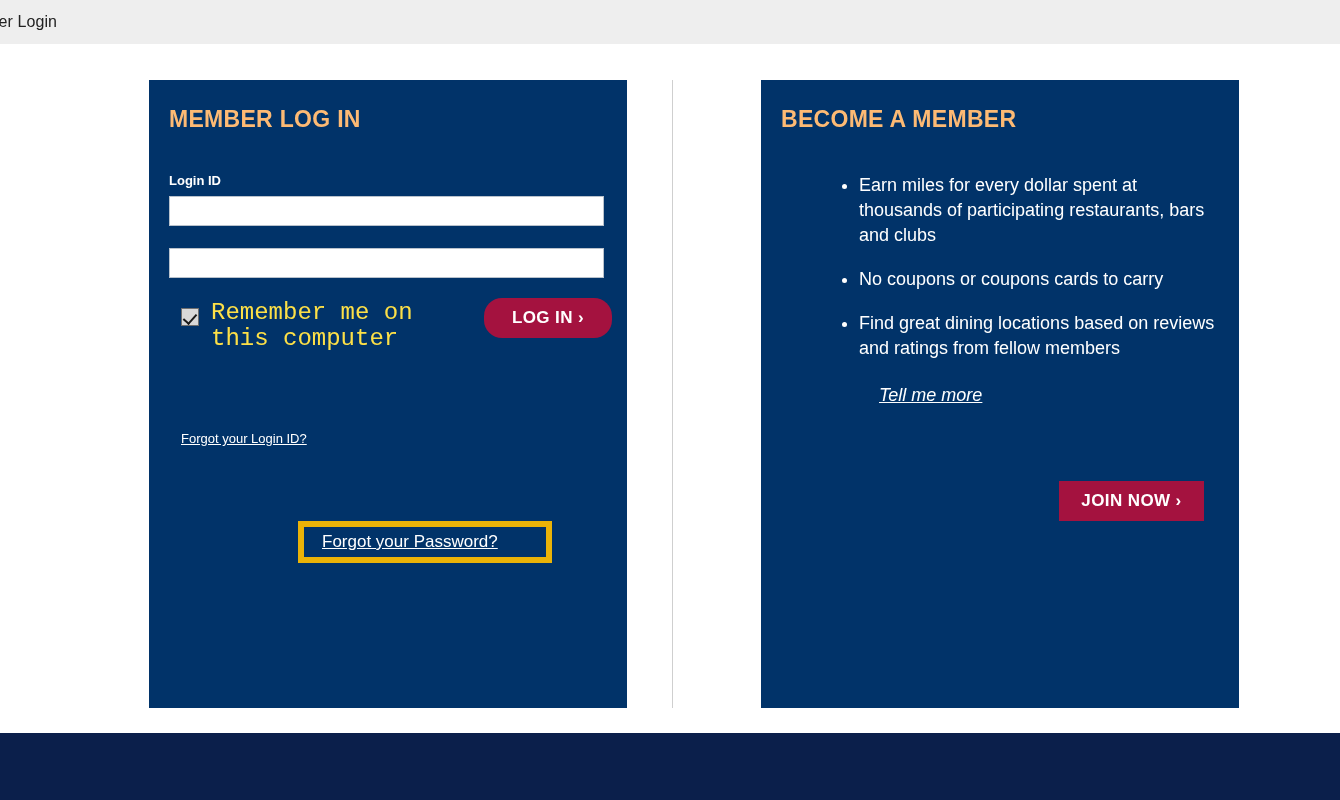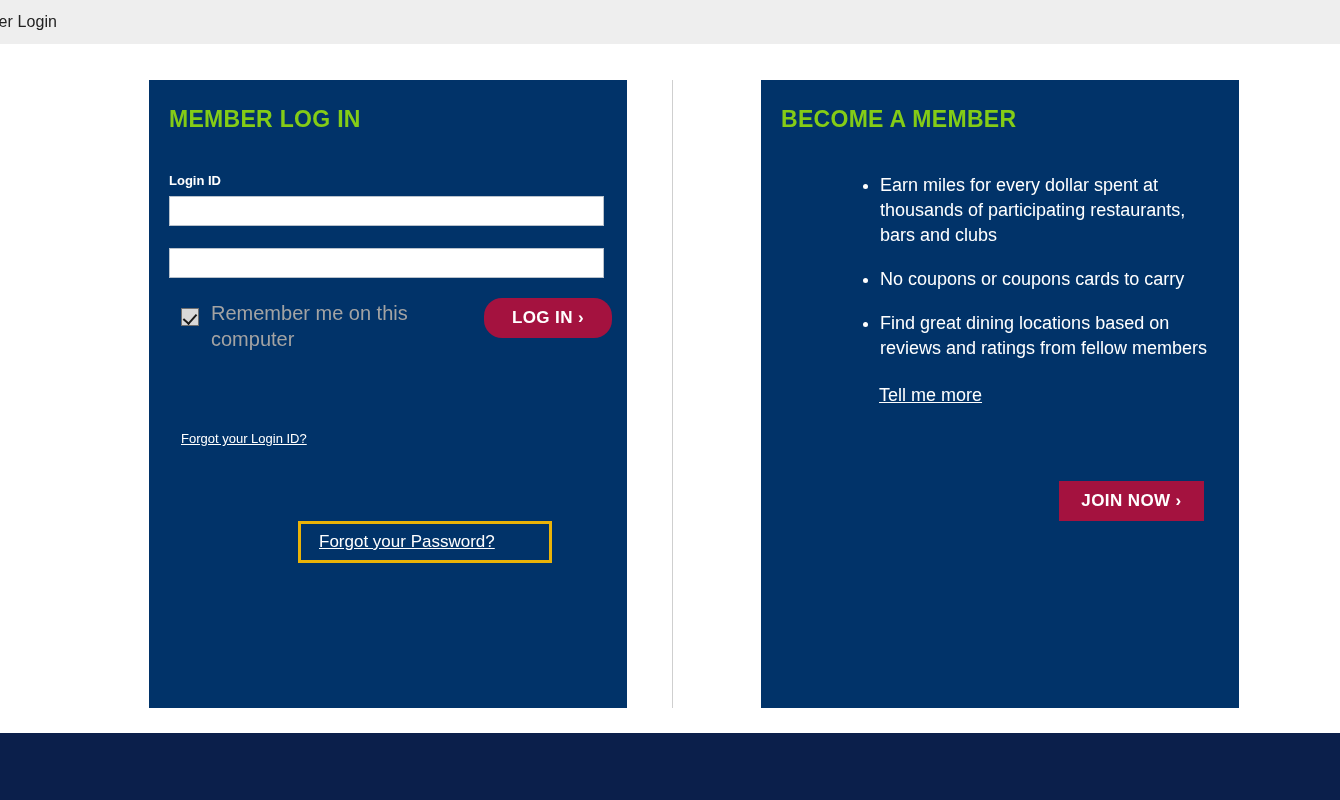--- a/index.html
+++ b/index.html
@@ -67,21 +67,21 @@
     left: 672px;
     top: 80px;
     width: 1px;
     height: 628px;
     background: #cfcfcf;
   }
 
   .panel-title {
     font-size: 23px;
     font-weight: bold;
-    color: #84cc16;
+    color: #fdba74;
     letter-spacing: 0.3px;
     margin: 0 0 40px 0;
   }
 
   .field-label {
     font-size: 13px;
     font-weight: bold;
     color: #ffffff;
     margin-bottom: 8px;
   }
@@ -123,23 +123,24 @@
     height: 11px;
     border: solid #1a1a1a;
     border-width: 0 2px 2px 0;
     transform: rotate(42deg);
   }
   #remember-label {
     position: absolute;
     left: 42px;
     top: 0px;
     width: 250px;
-    font-size: 20px;
+    font-size: 24px;
     line-height: 26px;
-    color: #a3a3a3;
+    color: #fde047;
+    font-family: Liberation Mono, monospace;
   }
 
   .btn-red {
     background: #a4123f;
     color: #ffffff;
     border: none;
     font-weight: bold;
     font-size: 17px;
     letter-spacing: 0.4px;
     font-family: "Liberation Sans", sans-serif;
@@ -167,21 +168,21 @@
     position: absolute;
     left: 20px;
     top: 346px;
   }
   #forgot-password-wrap {
     position: absolute;
     left: 149px;
     top: 441px;
     width: 254px;
     height: 42px;
-    border: 3px solid #eab308;
+    border: 6px solid #eab308;
     display: flex;
     align-items: center;
   }
   #forgot-password {
     font-size: 17px;
     color: #ffffff;
     text-decoration: underline;
     margin-left: 18px;
   }
 
@@ -189,29 +190,29 @@
   #benefits {
     margin: 0;
     padding-left: 78px;
     list-style: disc;
   }
   #benefits li {
     font-size: 18px;
     line-height: 25px;
     margin-bottom: 19px;
     color: #ffffff;
-    margin-left: 21px;
   }
   #tell-me-more {
     display: block;
     margin-left: 98px;
     margin-top: 24px;
     font-size: 18px;
     color: #ffffff;
     text-decoration: underline;
+    font-style: italic;
   }
   #join-now {
     position: absolute;
     left: 298px;
     top: 401px;
     width: 145px;
     height: 40px;
   }
 
   

